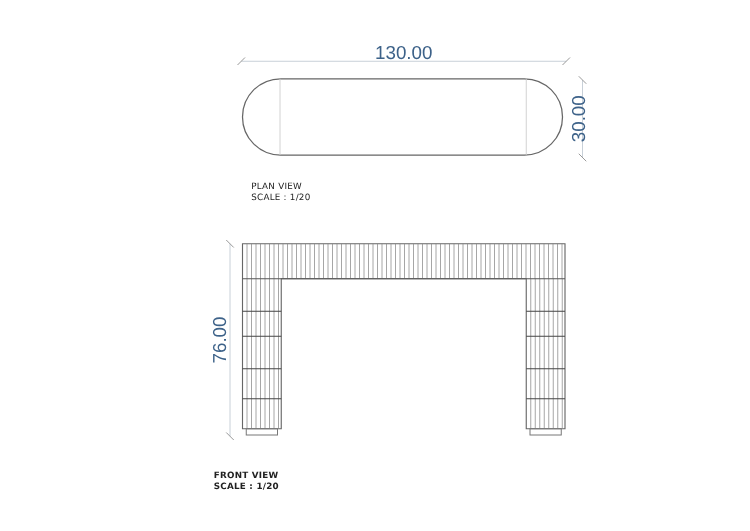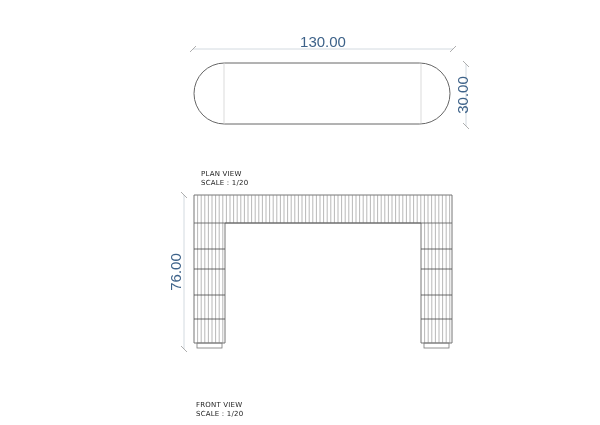--- a/index.html
+++ b/index.html
@@ -1,19 +1,19 @@
 <!DOCTYPE html>
 <html><head>
 <meta charset="utf-8">
 <style>
   html, body { margin:0; padding:0; background:#ffffff; }
   body { width:600px; height:425px; position:relative; overflow:hidden; font-family:"Liberation Sans", sans-serif; }
   #drawing { position:absolute; left:0; top:0; width:600px; height:425px; }
   .dim-text { font-family:"Liberation Sans", sans-serif; fill:#3d6289; font-size:15px; }
-  .view-label { position:absolute; font-family:"DejaVu Sans", sans-serif; font-size:7px; line-height:9px; color:#222; letter-spacing:0.2px;margin-top:25px; }
+  .view-label { position:absolute; font-family:"DejaVu Sans", sans-serif; font-size:7px; line-height:9px; color:#222; letter-spacing:0.2px; }
 </style>
 </head>
 <body>
 
 <svg id="drawing" viewBox="0 0 600 425" xmlns="http://www.w3.org/2000/svg">
 
   <g>
 
     <g stroke="#c8d0d8" stroke-width="0.8">
       <line x1="193" y1="49" x2="453" y2="49"></line>
@@ -145,16 +145,16 @@
         <rect x="424" y="343" width="25" height="5" fill="none" stroke="#777" stroke-width="0.8"></rect>
       </g>
   </g>
 </svg>
 
 <div class="view-label" style="left:201px; top:145px;">
   <div>PLAN VIEW</div>
   <div>SCALE : 1/20</div>
 </div>
 
-<div class="view-label" style="left:196px; top:376px;">
+<div class="view-label" style="left:171px; top:376px;font-weight:bold;">
   <div>FRONT VIEW</div>
   <div>SCALE : 1/20</div>
 </div>
 
 </body></html>

